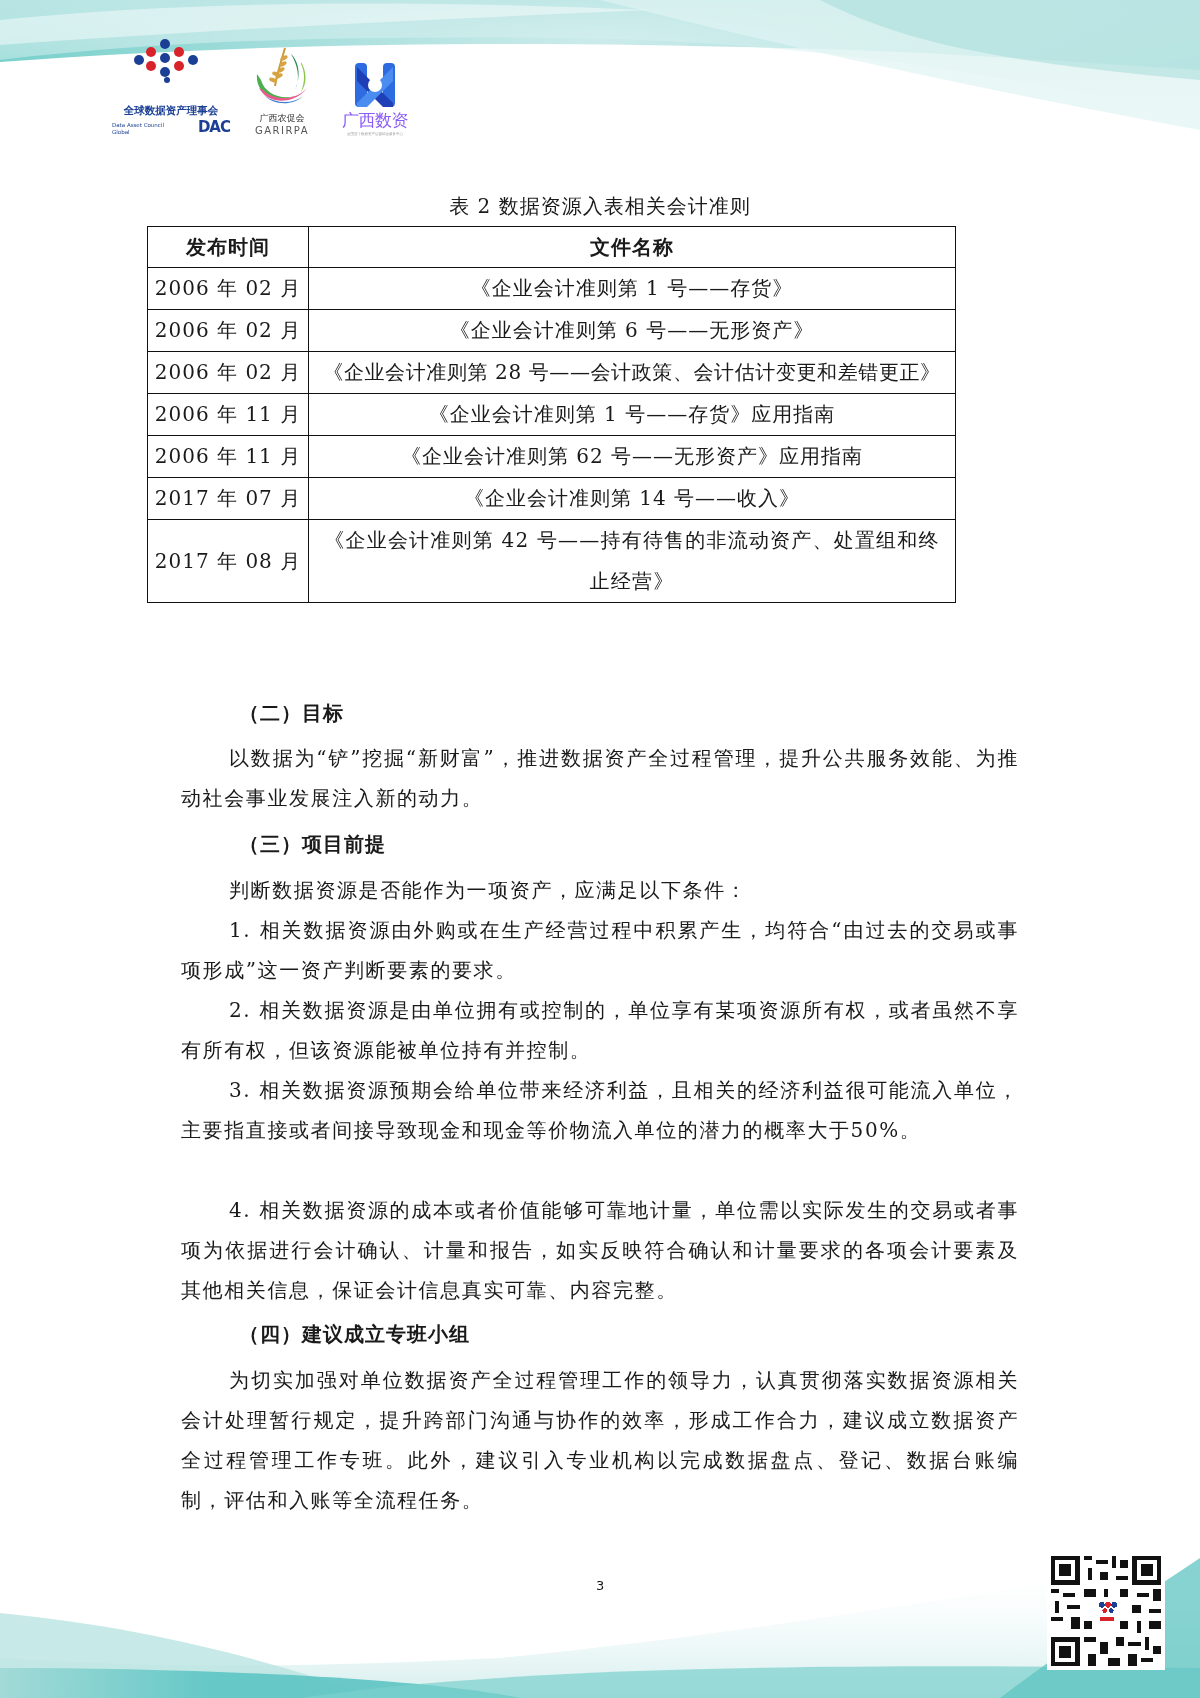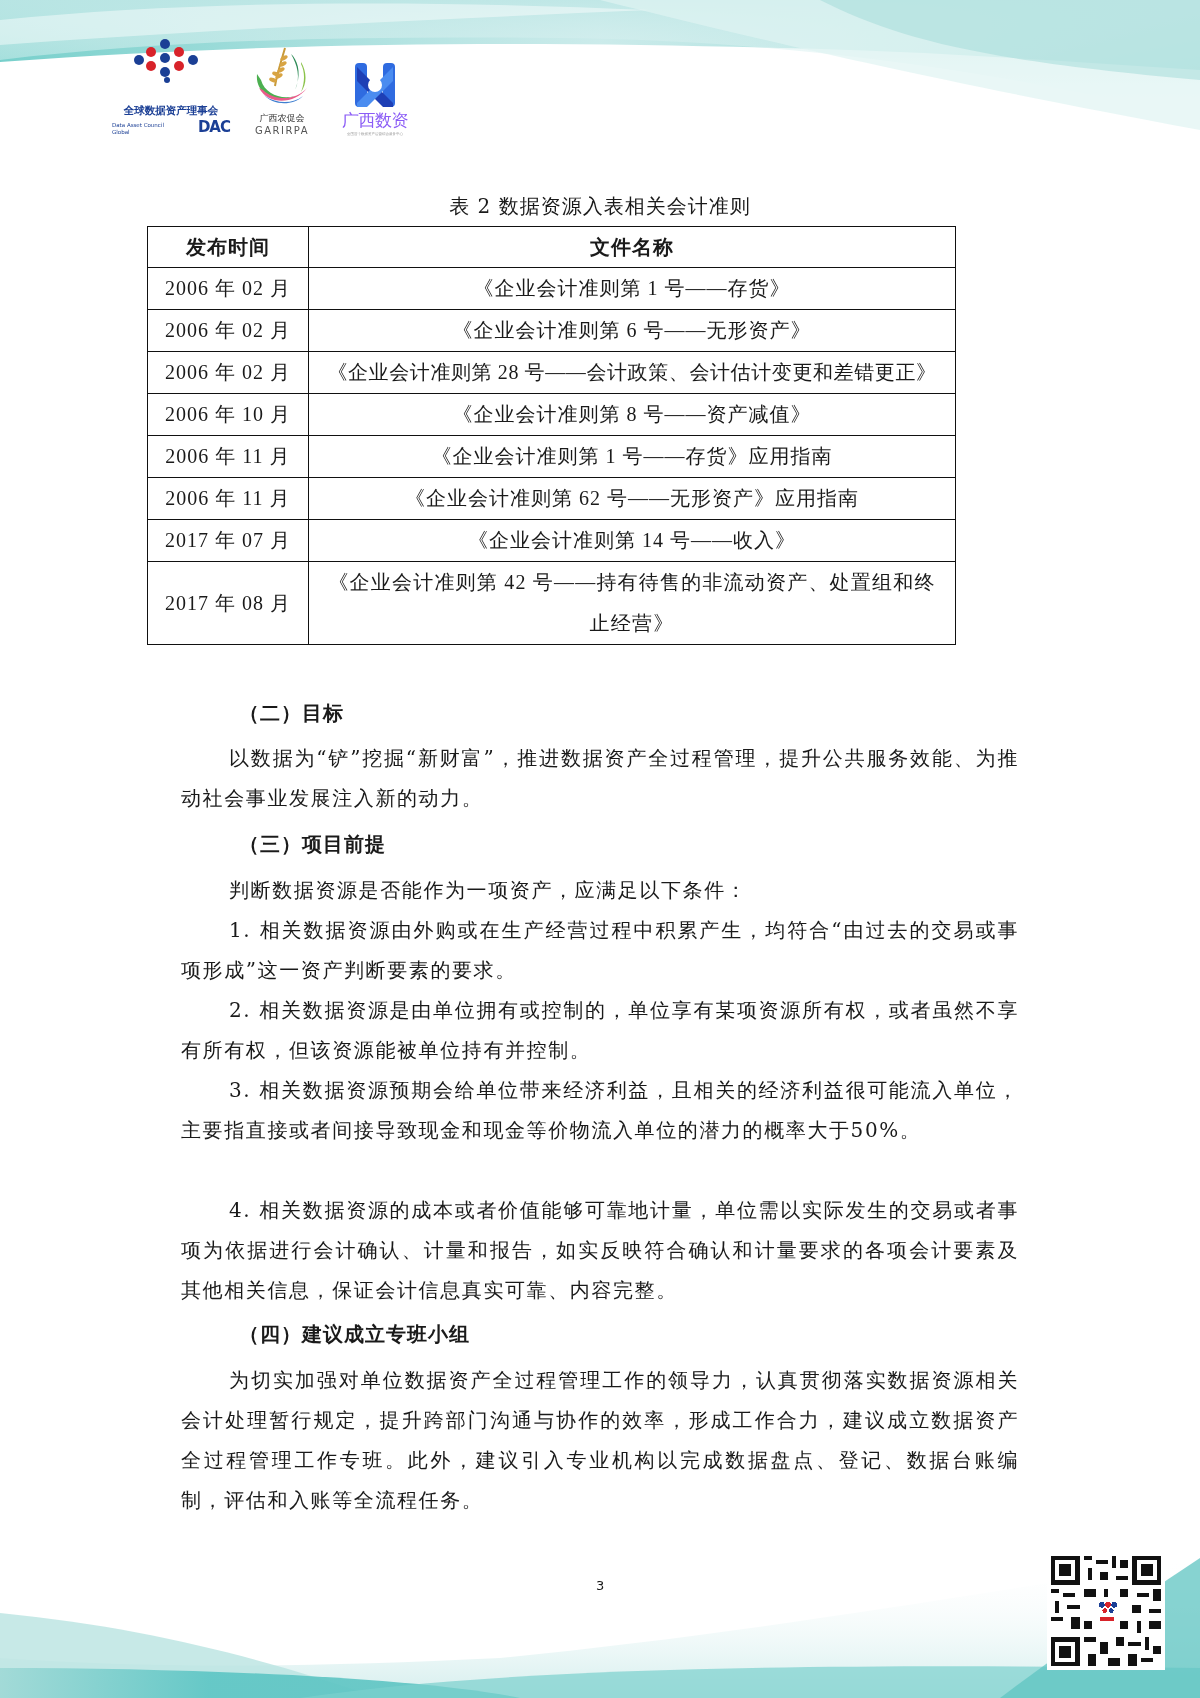--- a/index.html
+++ b/index.html
@@ -18,21 +18,21 @@
   .dac-abbr { font-family:"DejaVu Sans",sans-serif; font-weight:bold; font-size:15px; color:#1b3f95; letter-spacing:-1px; }
   .logo-gx { width:68px; }
   .logo-gx .gx-name { font-family:"DejaVu Sans",sans-serif; font-size:9px; color:#333; margin-top:2px; }
   .logo-gx .gx-en { font-family:"DejaVu Sans",sans-serif; font-size:10px; color:#555; letter-spacing:1.5px; }
   .logo-sz { width:82px; }
   .logo-sz .sz-name { font-family:"DejaVu Sans",sans-serif; font-size:17px; color:#8b5cf6; margin-top:0; letter-spacing:-0.5px; }
   .logo-sz .sz-sub { font-family:"DejaVu Sans",sans-serif; font-size:3.5px; color:#999; white-space:nowrap; }
 
   .caption { position:absolute; left:0; width:1200px; top:193px; text-align:center; font-size:20px; z-index:2; letter-spacing:1px; }
   table.std { position:absolute; left:147px; top:226px; width:809px; border-collapse:collapse; z-index:2; font-size:20px; }
-  table.std td, table.std th { border:1.5px solid #111; padding:0; text-align:center; vertical-align:middle;font-family:Liberation Serif, serif; }
+  table.std td, table.std th { border:1.5px solid #111; padding:0; text-align:center; vertical-align:middle; }
   table.std th { height:40px; font-family:"DejaVu Sans",sans-serif; font-weight:bold; font-size:20px; letter-spacing:1px; }
   table.std td { height:39px; letter-spacing:1px; }
   table.std td.date { width:160px; }
   table.std td.name { line-height:41px; padding:0 14px;margin-left:13px; }
   table.std tr.tall td { height:82px; }
 
   .body { position:absolute; left:181px; top:0; width:838px; z-index:2; }
   .h { position:absolute; left:58px; font-family:"DejaVu Sans",sans-serif; font-weight:bold; font-size:20px; letter-spacing:1px; }
   .p { position:absolute; left:0; width:838px; font-size:20px; line-height:40px; text-indent:48px; letter-spacing:1.6px; text-align:justify; }
   .pagenum { position:absolute; left:596px; top:1578px; font-family:"DejaVu Sans",sans-serif; font-size:13px; z-index:2; }
@@ -148,24 +148,20 @@
       <td class="date">2006 年 02 月</td>
       <td class="name">《企业会计准则第 1 号——存货》</td>
     </tr>
     <tr>
       <td class="date">2006 年 02 月</td>
       <td class="name">《企业会计准则第 6 号——无形资产》</td>
     </tr>
     <tr>
       <td class="date">2006 年 02 月</td>
       <td class="name" style="letter-spacing:0.6px">《企业会计准则第 28 号——会计政策、会计估计变更和差错更正》</td>
-    </tr>
-    <tr>
-      <td class="date">2006 年 10 月</td>
-      <td class="name">《企业会计准则第 8 号——资产减值》</td>
     </tr>
     <tr>
       <td class="date">2006 年 11 月</td>
       <td class="name">《企业会计准则第 1 号——存货》应用指南</td>
     </tr>
     <tr>
       <td class="date">2006 年 11 月</td>
       <td class="name">《企业会计准则第 62 号——无形资产》应用指南</td>
     </tr>
     <tr>

